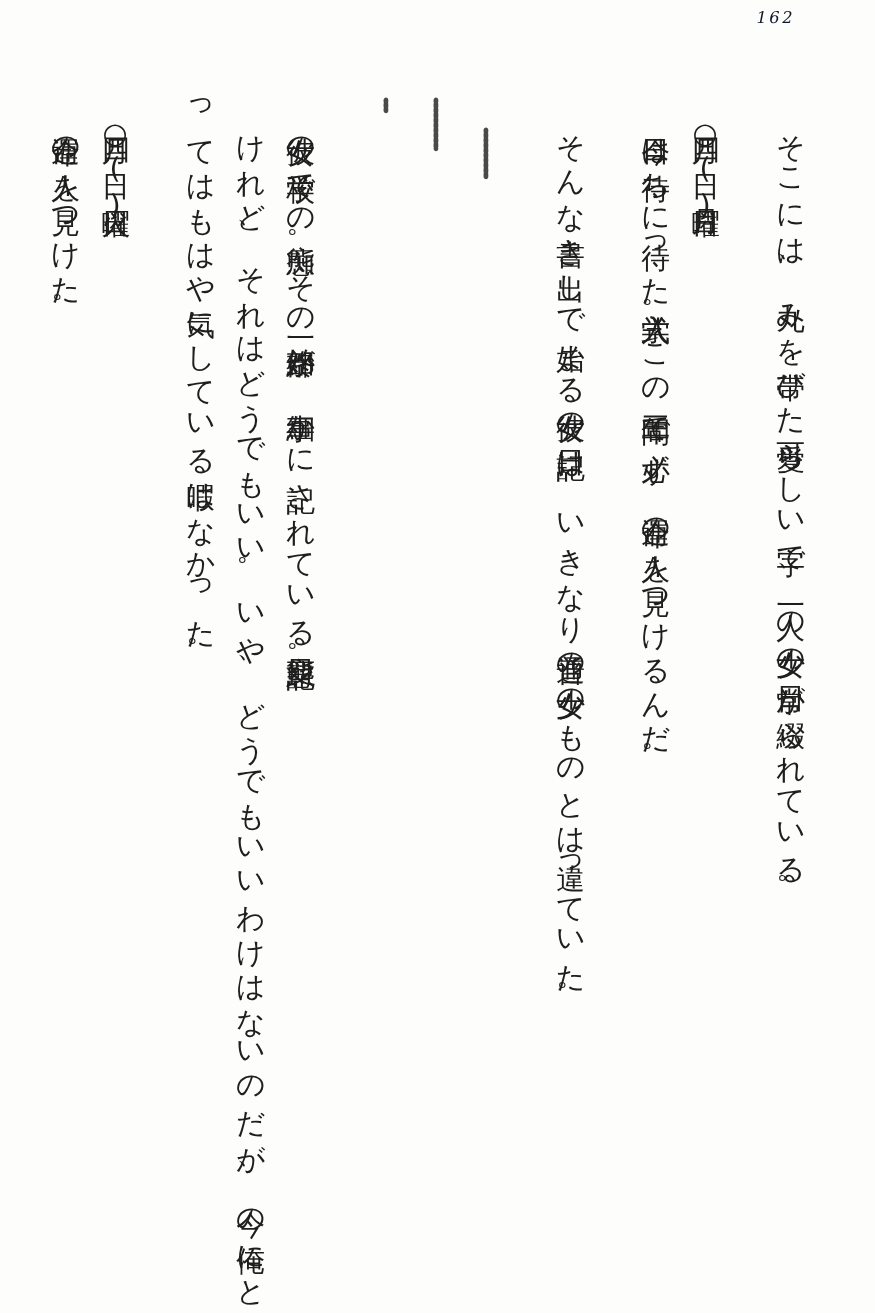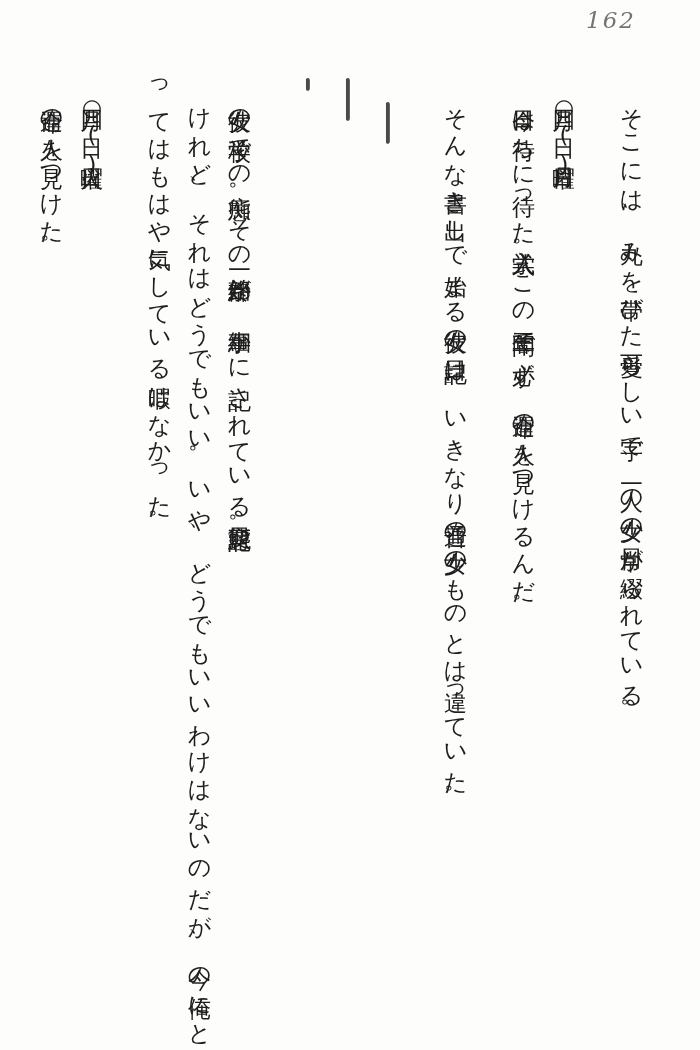--- a/index.html
+++ b/index.html
@@ -14,23 +14,23 @@
     position: absolute;
     inset: 0;
     background: #fdfdfc;
   }
   .page-number {
     position: absolute;
     top: 7px;
     right: 64px;
     font-family: "DejaVu Serif", "Liberation Serif", serif;
     font-style: italic;
-    font-size: 23px;
+    font-size: 13px;
     letter-spacing: 2px;
-    color: #737373;
+    color: #0f172a;
   }
   .text-body {
     position: absolute;
     top: 68px;
     right: 48px;
     height: 962px;
     display: flex;
     flex-direction: row-reverse;
     justify-content: flex-start;
     color: #1e1e1e;

